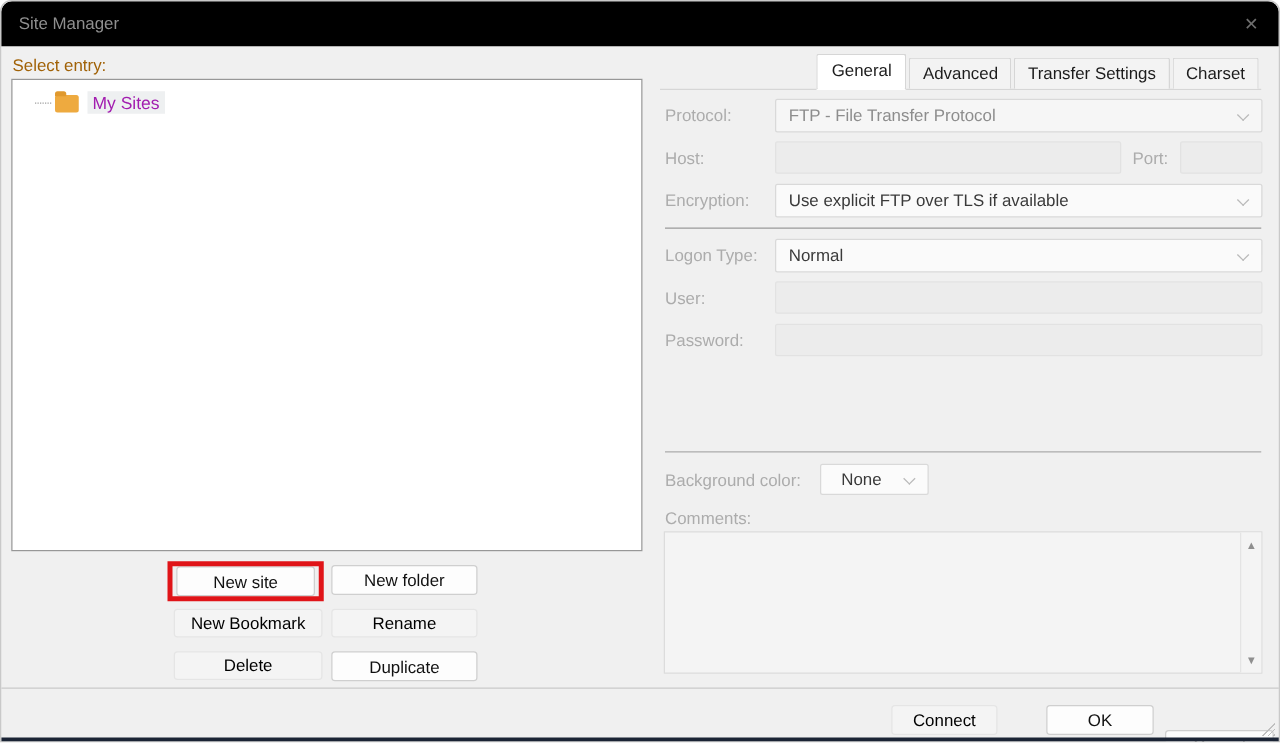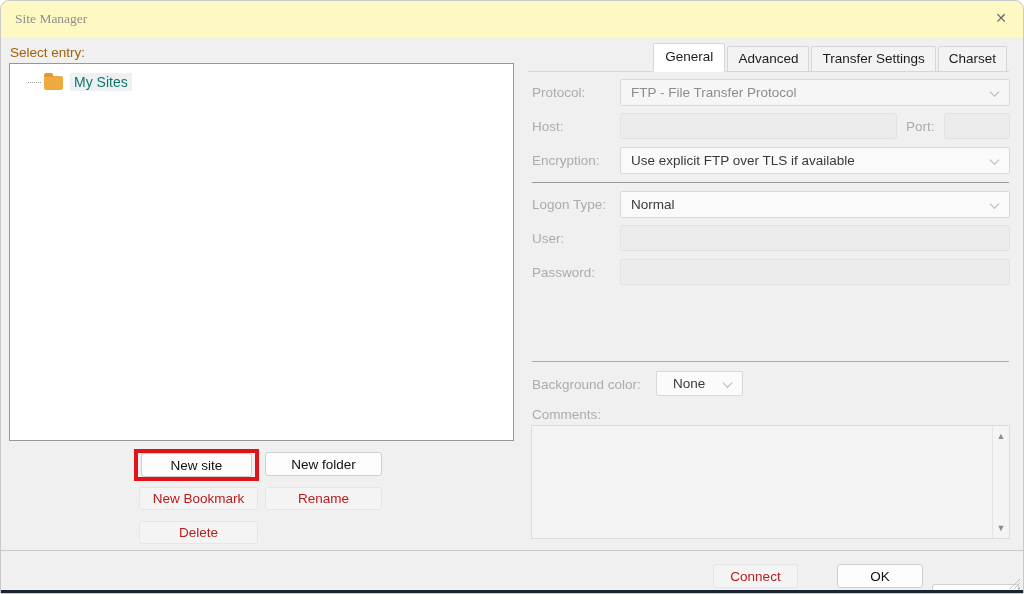--- a/index.html
+++ b/index.html
@@ -5,41 +5,41 @@
   * { margin:0; padding:0; box-sizing:border-box; }
   html,body { width:1024px; height:594px; background:#fff; }
   .win {
     position:relative; width:1024px; height:594px;
     font-family:"Liberation Sans", sans-serif;
     background:#f0f0f0; border:1px solid #c9c9c9;
     border-radius:9px 9px 0 0; overflow:hidden;
   }
   
   .titlebar { position:absolute; left:0; top:0; width:100%; height:36px;
-    background:#fef9c3; border-radius:9px 9px 0 0;font-family:Liberation Serif, serif; }
+    background:#000000; border-radius:9px 9px 0 0; }
   .title { position:absolute; left:14px; top:0; line-height:36px;
     font-size:13.5px; color:#8f8f8f; }
   .close { position:absolute; right:12px; top:8px; width:20px; height:20px;
     color:#6e6e6e; font-size:14px; line-height:20px; text-align:center; cursor:default; }
   
   .select-entry { position:absolute; left:9px; top:44px; font-size:13.5px; color:#a16207; }
   .tree { position:absolute; left:8px; top:62px; width:505px; height:378px;
     background:#fff; border:1px solid #979797; }
   .tree-item { display:flex; align-items:center; margin:9px 0 0 18px; }
   .branch { width:13px; height:0; border-top:1px dotted #9f9f9f; margin-right:3px; }
   .folder { position:relative; width:19px; height:14px; background:#eeaa3f;
     border-radius:2px; margin-right:7px; margin-top:2px; }
   .folder::before { content:""; position:absolute; left:0; top:-3px; width:9px; height:4px;
     background:#e0992e; border-radius:2px 2px 0 0; }
-  .tree-label { font-size:14px; color:#0f766e; background:#eef0f1; padding:1px 4px; }
+  .tree-label { font-size:14px; color:#a21caf; background:#eef0f1; padding:1px 4px; }
   
   .btn { position:absolute; display:flex; align-items:center; justify-content:center;
     font-size:13.5px; color:#111; background:#fdfdfd;
     border:1px solid #cfcfcf; border-radius:3px; cursor:default; }
-  .btn.disabled { color:#b91c1c; background:#f4f4f4; border-color:#e5e5e5; }
+  .btn.disabled { color:#000000; background:#f4f4f4; border-color:#e5e5e5; }
   .annotation { position:absolute; left:133px; top:448px; width:125px; height:32px;
     border:4px solid #e01418; pointer-events:none; z-index:5; }
   #btn-new-site   { left:140px; top:452px; width:111px; height:24px; }
   #btn-new-folder { left:264px; top:451px; width:117px; height:24px; }
   #btn-new-bookmark { left:138px; top:486px; width:119px; height:23px; }
   #btn-rename     { left:264px; top:486px; width:117px; height:23px; }
   #btn-delete     { left:138px; top:520px; width:119px; height:23px; }
   #btn-duplicate  { left:264px; top:520px; width:117px; height:24px; }
   
   .tabbar { position:absolute; left:527px; top:45px; width:481px; height:26px;
@@ -108,20 +108,21 @@
       <span class="tree-label">My Sites</span>
     </div>
   </div>
 
   <div class="annotation"></div>
   <div class="btn" id="btn-new-site">New site</div>
   <div class="btn" id="btn-new-folder">New folder</div>
   <div class="btn disabled" id="btn-new-bookmark">New Bookmark</div>
   <div class="btn disabled" id="btn-rename">Rename</div>
   <div class="btn disabled" id="btn-delete">Delete</div>
+  <div class="btn" id="btn-duplicate">Duplicate</div>
 
   <div class="tabbar">
     <div class="tab active">General</div>
     <div class="tab">Advanced</div>
     <div class="tab">Transfer Settings</div>
     <div class="tab">Charset</div>
   </div>
 
   <div class="lbl" style="left:531px; top:84px;">Protocol:</div>
   <div class="combo dim" id="protocol-combo">

